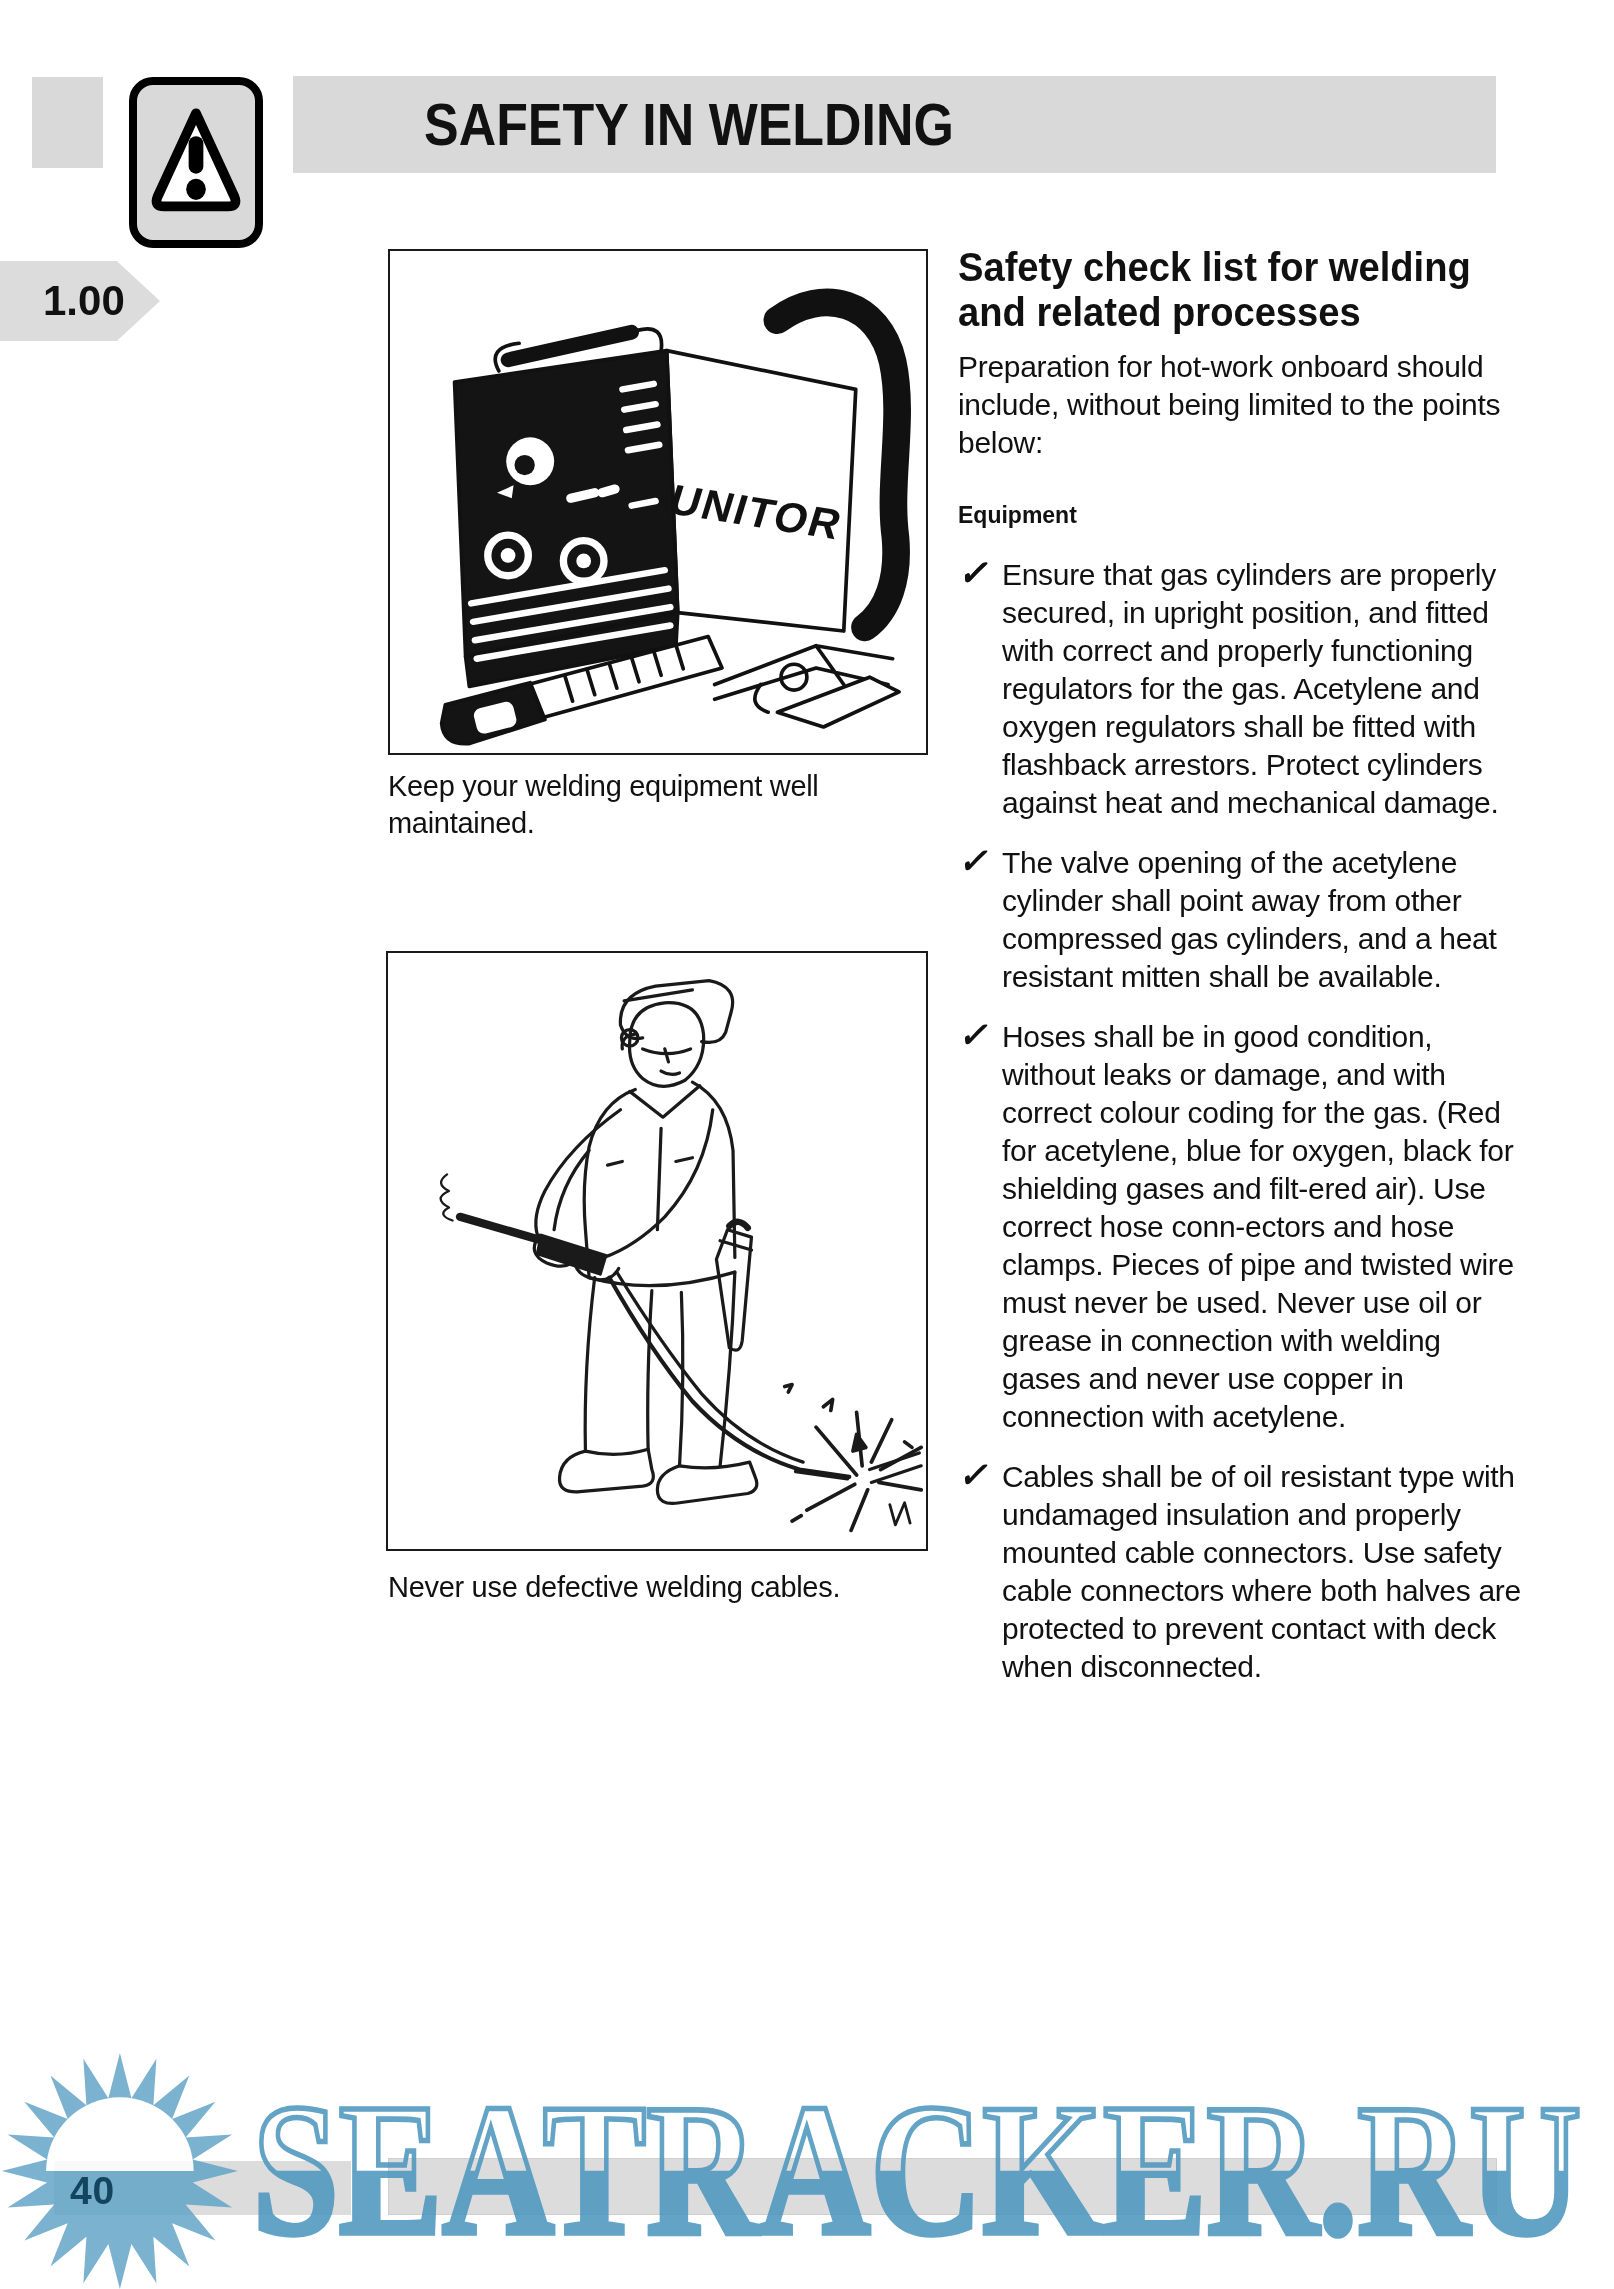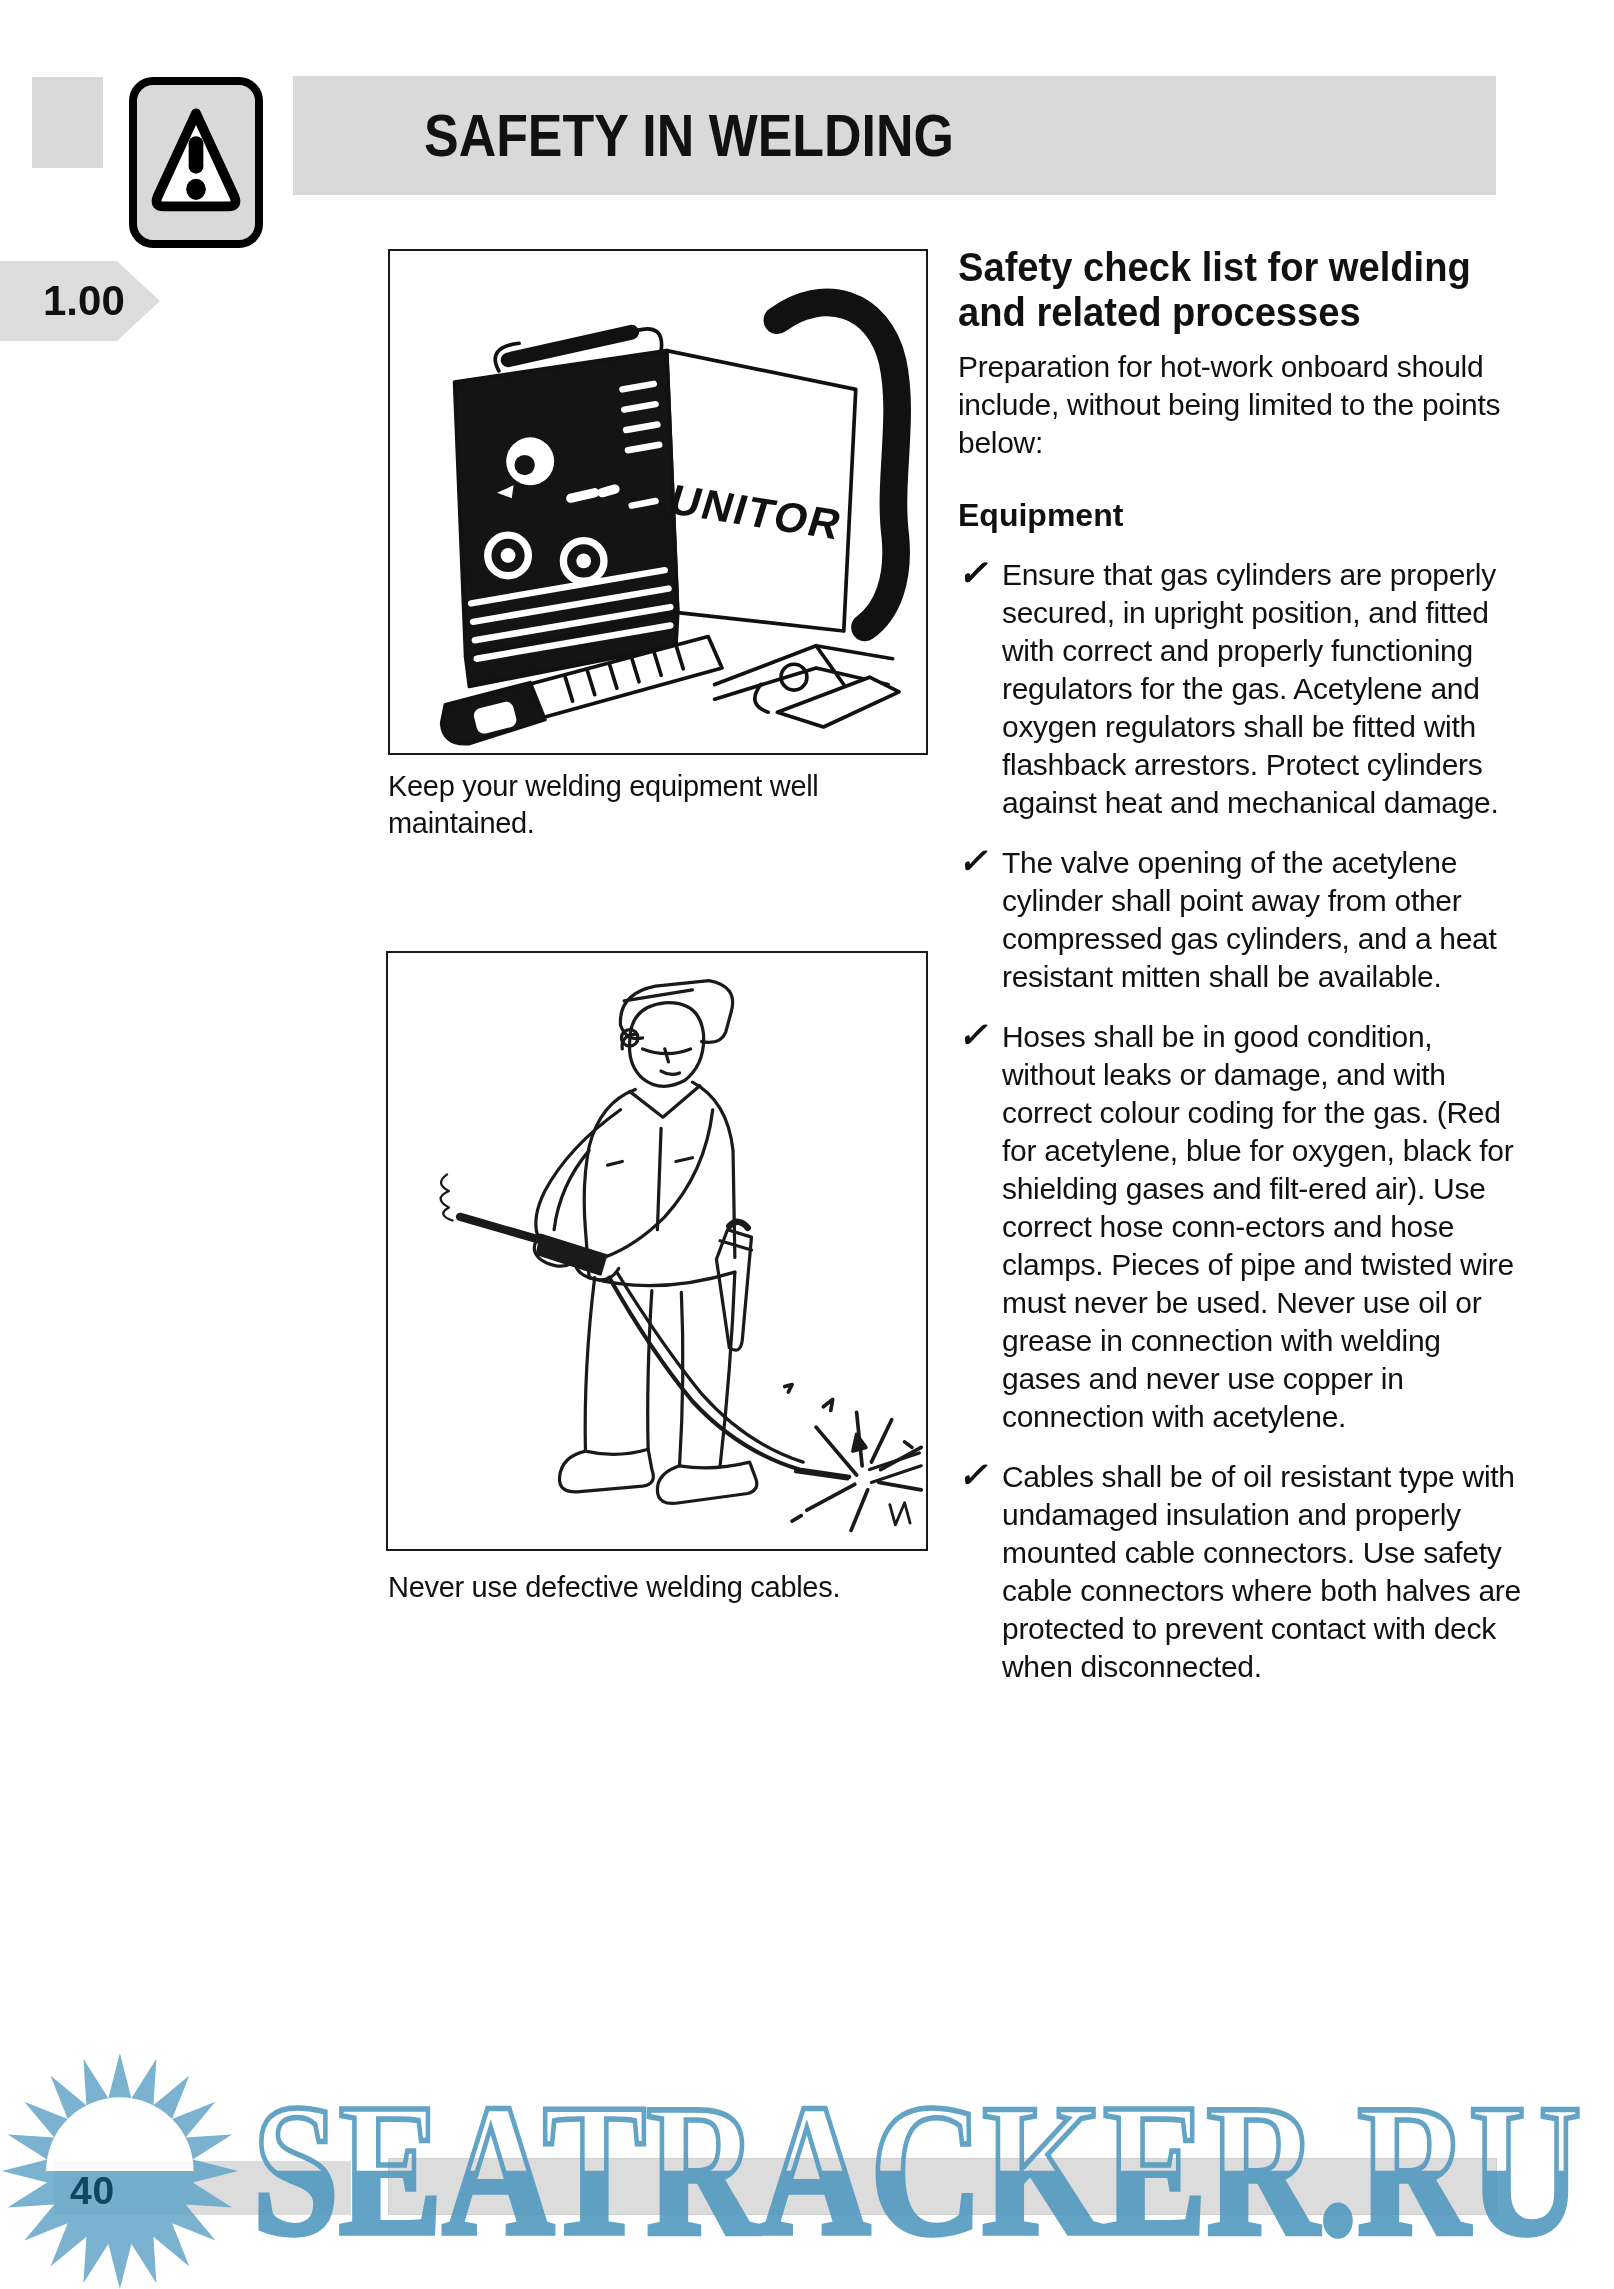--- a/index.html
+++ b/index.html
@@ -14,21 +14,21 @@
   
   .corner-square{position:absolute;left:32px;top:77px;width:71px;height:91px;background:#d9d9d9;}
   
   .warning-plate{
     position:absolute;left:129px;top:77px;width:134px;height:171px;
     background:#d9d9d9;border:8.3px solid #000;border-radius:24px;box-sizing:border-box;
     display:flex;align-items:center;justify-content:center;
   }
   
   .header-bar{
-    position:absolute;left:293px;top:76px;width:1203px;height:119px;
+    position:absolute;left:293px;top:76px;width:1203px;height:97px;
     background:#d9d9d9;display:flex;align-items:center;
   }
   .header-bar .title{
     margin-left:131px;font-size:59px;font-weight:bold;letter-spacing:0px;
     transform:scaleX(0.88);transform-origin:left center;white-space:nowrap;
   }
   
   .section-tab{
     position:absolute;left:0;top:261px;width:160px;height:80px;background:#dcdcdc;
     clip-path:polygon(0 0,73% 0,100% 50%,73% 100%,0 100%);
@@ -43,21 +43,21 @@
     position:absolute;left:388px;width:517px;
     font-size:29px;line-height:37px;letter-spacing:-0.3px;
   }
   .cap1{top:768px;}
   .cap2{top:1569px;}
   
   .article{position:absolute;left:958px;top:245px;width:567px;}
   .article h1{margin:0;font-size:41px;line-height:45px;font-weight:bold;}
   .article h1 .hline{display:block;white-space:nowrap;transform:scaleX(0.93);transform-origin:left center;}
   .article .intro{margin:13px 0 16px 0;font-size:30px;line-height:38px;letter-spacing:-0.3px;}
-  .article h2{margin:35px 0 4px 0;font-size:32px;line-height:37px;font-weight:bold;}
+  .article h2{margin:35px 0 4px 0;font-size:23px;line-height:37px;font-weight:bold;}
   .checklist{list-style:none;margin:14.8px 0 0 0;padding:0;}
   .checklist li{
     position:relative;padding-left:44px;margin-bottom:22px;
     font-size:30px;line-height:38px;letter-spacing:-0.3px;
   }
   .checklist .check{
     position:absolute;left:0;top:-1.8px;font-size:35px;font-weight:bold;font-style:italic;
   }
   
   .pagenum-box{position:absolute;left:54px;top:2161px;width:297px;height:54px;background:#dcdcdc;}

